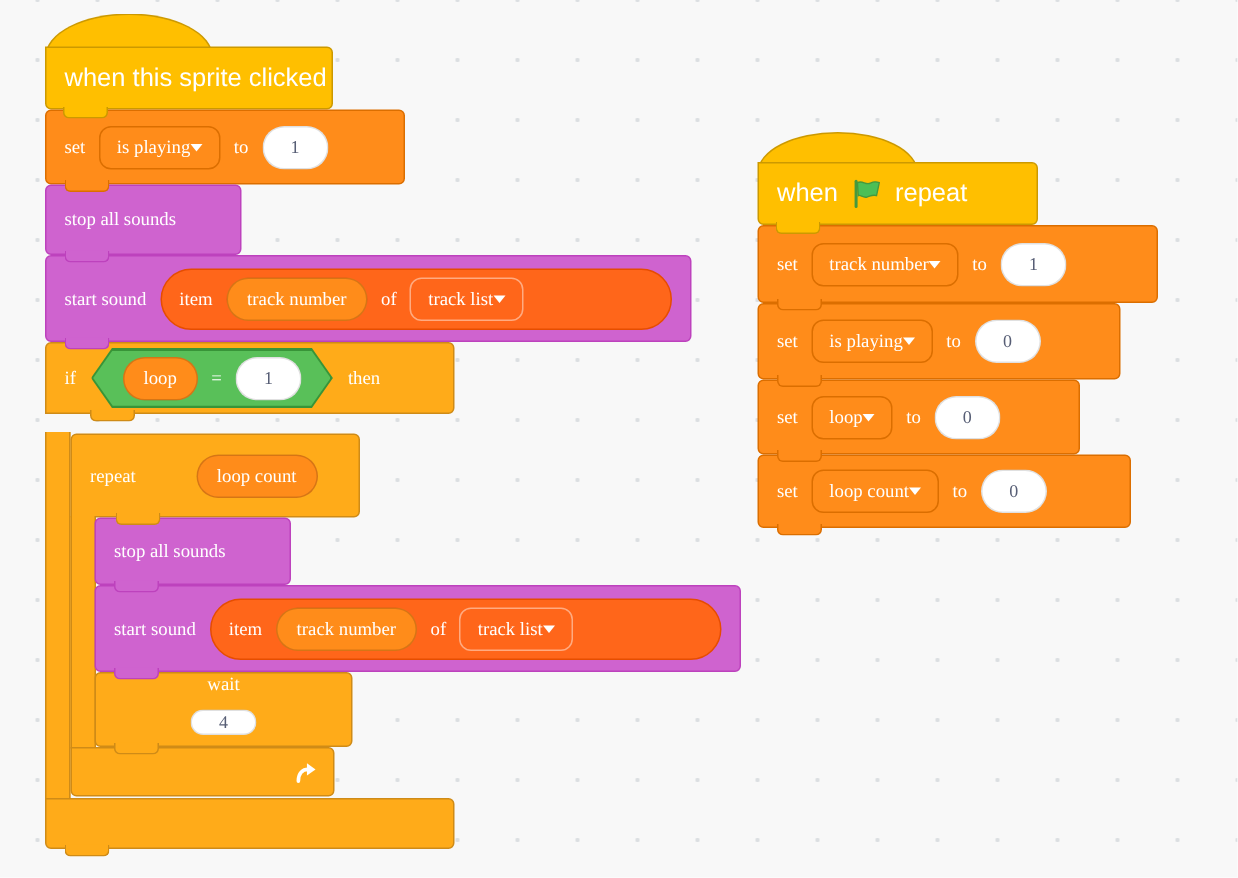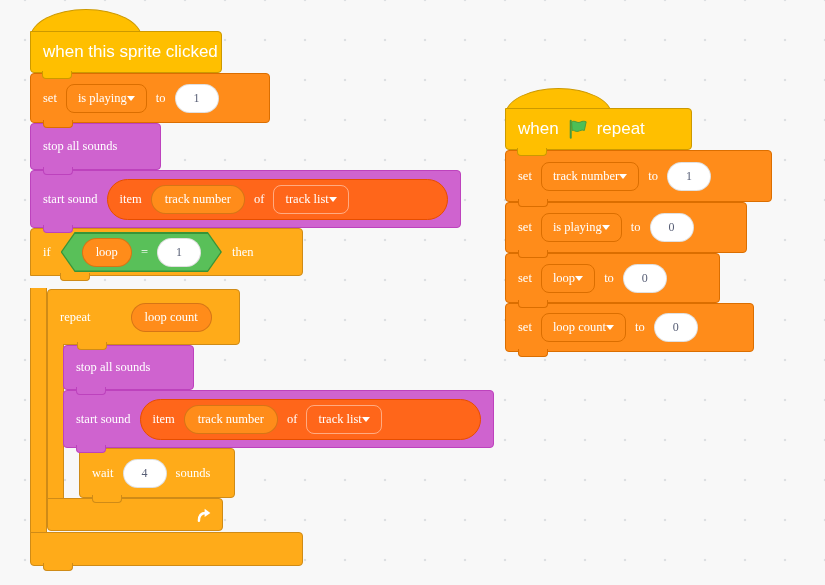--- a/index.html
+++ b/index.html
@@ -172,21 +172,21 @@
       </span>
       <span>of</span>
       <span class="dd light">
         <span>track list</span>
         <i class="caret"></i>
       </span>
     </span>
     <div class="tab"></div>
   </div>
 
-  <div class="blk c-ctl" style="left:79px;top:448px;width:156px;height:50px;">
+  <div class="blk c-ctl" style="left:63px;top:448px;width:172px;height:50px;flex-direction:column;">
     <span>wait</span>
     <span class="oval">
       <span>4</span>
     </span>
     <span>sounds</span>
     <div class="tab"></div>
   </div>
 
   <div class="cfoot c-ctl" style="left:47px;top:498px;width:176px;height:33px;">
     <svg width="18" height="18" viewBox="0 0 22 20">

